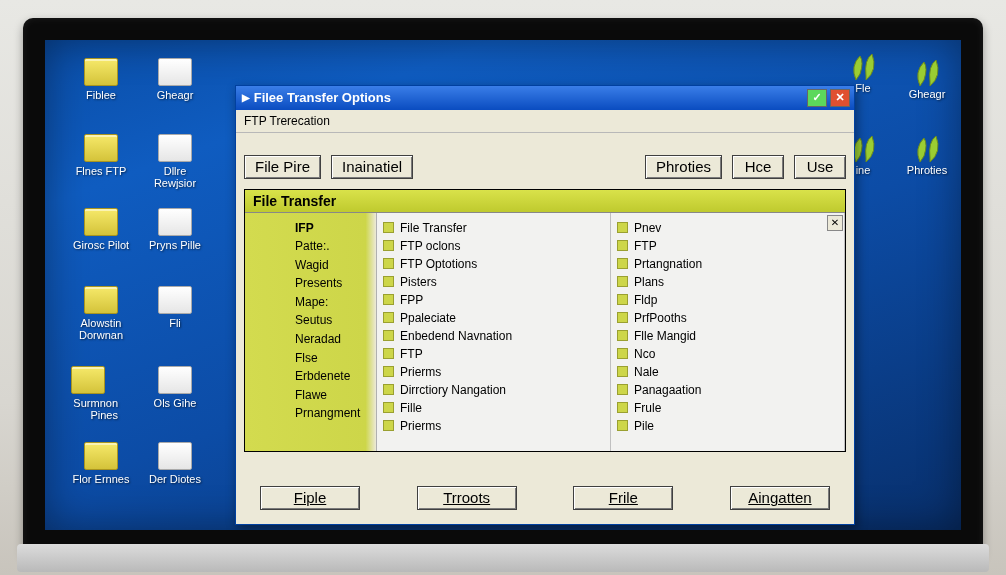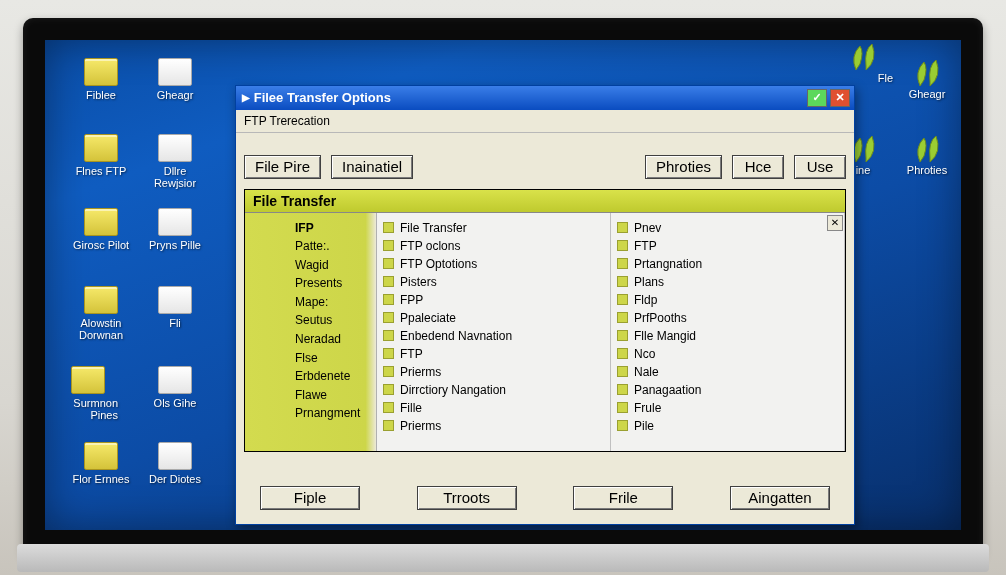--- a/index.html
+++ b/index.html
@@ -189,20 +189,21 @@
   display: flex;
   align-items: center;
   justify-content: center;
   cursor: pointer;
 }
 .footer {
   display: flex;
   gap: 40px;
   justify-content: space-between;
   padding: 10px 24px 14px;
+  text-decoration: underline;
 }
 .footer .btn { min-width: 100px; }
 </style>
 </head>
 <body>
 
 <div class="scene">
   <div class="monitor-bezel">
     <div class="screen">
 
@@ -248,21 +249,21 @@
             <div>Fli</div>
           </div>
           <div class="d-icon" style="left: 100px; top: 326px;">
             <div class="glyph folder-white"></div>
             <div>Ols Gihe</div>
           </div>
           <div class="d-icon" style="left: 100px; top: 402px;">
             <div class="glyph folder-white"></div>
             <div>Der Diotes</div>
           </div>
-          <div class="d-icon" style="left: 788px; top: 2px; text-align: right;">
+          <div class="d-icon" style="left: 788px; top: 12px;">
             <svg class="leaf-svg" viewBox="0 0 34 30">
               <path d="M10 28 Q4 14 14 4 Q18 10 14 22 Z" fill="#9acd32" stroke="#6a8a1e" stroke-width="1"></path>
               <path d="M20 28 Q32 18 26 2 Q18 8 20 24 Z" fill="#9acd32" stroke="#6a8a1e" stroke-width="1"></path>
             </svg>
             <div>Fle</div>
           </div>
           <div class="d-icon" style="left: 788px; top: 94px;">
             <svg class="leaf-svg" viewBox="0 0 34 30">
               <path d="M10 28 Q4 14 14 4 Q18 10 14 22 Z" fill="#9acd32" stroke="#6a8a1e" stroke-width="1"></path>
               <path d="M20 28 Q32 18 26 2 Q18 8 20 24 Z" fill="#9acd32" stroke="#6a8a1e" stroke-width="1"></path>

